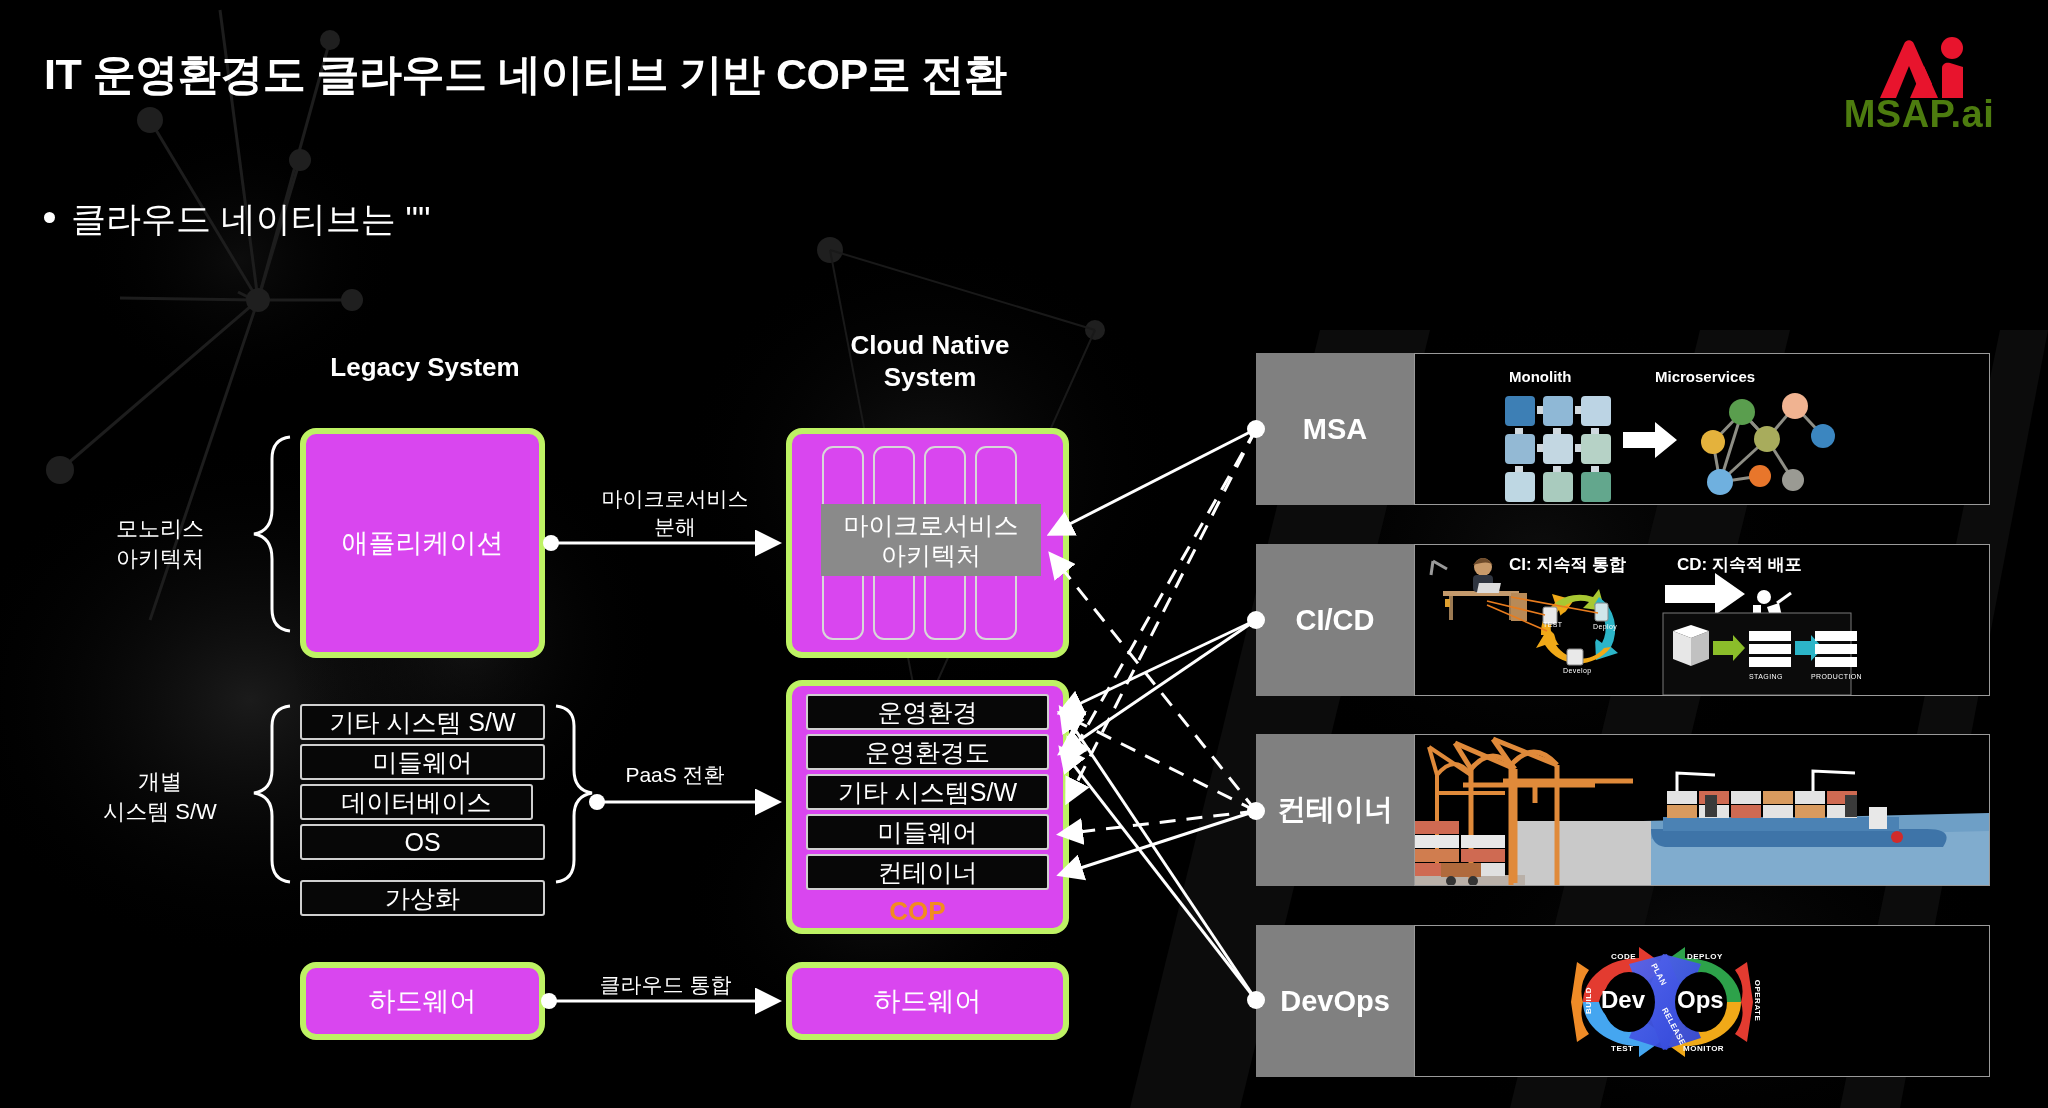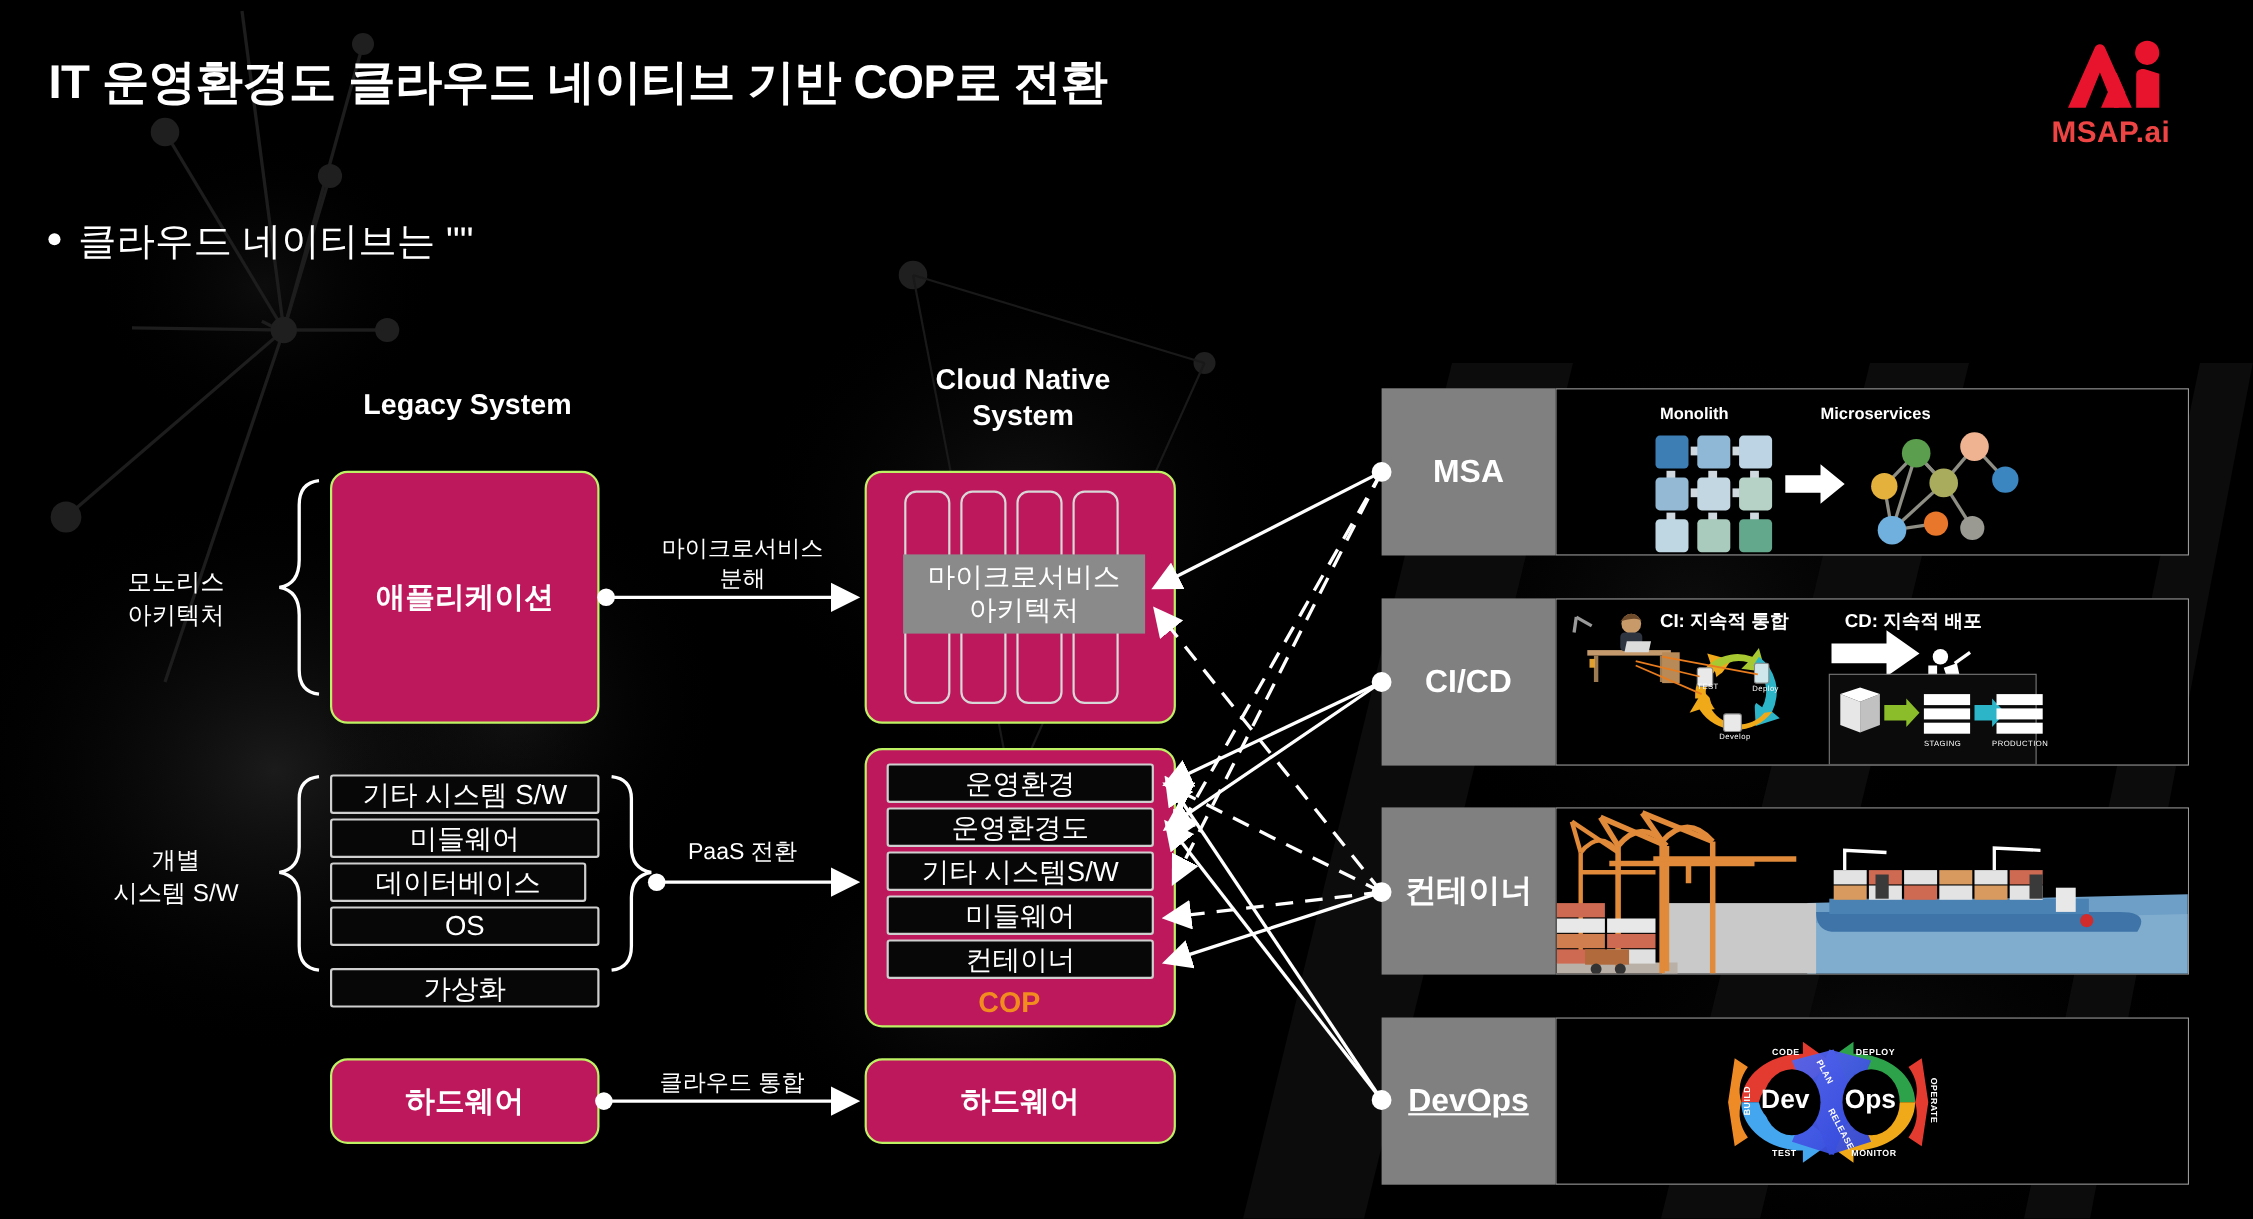--- a/index.html
+++ b/index.html
@@ -10,21 +10,21 @@
   
   #bg-decor{position:absolute;inset:0;z-index:0;pointer-events:none;}
 
   
   #slide-title{position:absolute;left:44px;top:46px;font-size:43px;font-weight:bold;
       letter-spacing:-.5px;color:#fff;z-index:6;white-space:nowrap;}
 
   
   #logo{position:absolute;right:36px;top:28px;width:186px;height:110px;z-index:6;}
   #logo-text{position:absolute;left:0;right:0;bottom:2px;text-align:center;
-      font-size:27px;font-weight:bold;letter-spacing:.5px;color:#ef4444;}
+      font-size:38px;font-weight:bold;letter-spacing:.5px;color:#4d7c0f;}
 
   
   #bullet-row{position:absolute;left:44px;top:196px;z-index:6;display:flex;
       align-items:baseline;white-space:nowrap;}
   #bullet-dot{width:11px;height:11px;border-radius:50%;background:#fff;
       display:inline-block;margin-right:16px;position:relative;top:-8px;}
   .b-white{font-size:35px;color:#fff;}
   .b-orange{font-size:35px;color:#f5a623;}
 
   
@@ -32,22 +32,22 @@
 
   .col-head{position:absolute;font-size:26px;font-weight:bold;text-align:center;
       color:#fff;line-height:1.16;}
 
   .side-label{position:absolute;font-size:22px;text-align:center;color:#fff;
       line-height:1.25;}
 
   .edge-label{position:absolute;font-size:21px;text-align:center;color:#fff;
       line-height:1.22;}
 
-  .rbox{position:absolute;border:2px solid #bef264;border-radius:16px;
-      box-sizing:border-box;background:#be185d;font-weight:bold;}
+  .rbox{position:absolute;border:6px solid #bef264;border-radius:16px;
+      box-sizing:border-box;background:#d946ef;}
   .rbox-label{position:absolute;left:0;right:0;top:50%;transform:translateY(-50%);
       text-align:center;font-size:27px;color:#fff;}
 
   .stack-item{position:absolute;border:2px solid #cfcfcf;box-sizing:border-box;
       background:#070707;display:flex;align-items:center;justify-content:center;
       font-size:25px;color:#fff;border-radius:3px;}
 
   #ms-overlay{position:absolute;background:#8a8a8a;display:flex;align-items:center;
       justify-content:center;text-align:center;font-size:25px;color:#fff;line-height:1.2;}
 
@@ -459,21 +459,21 @@
       </g>
       <rect x="290" y="60" width="12" height="22" fill="#3a3a3a"></rect>
       <rect x="430" y="60" width="12" height="22" fill="#3a3a3a"></rect>
       <rect x="454" y="72" width="18" height="22" fill="#e8e8e8"></rect>
       <circle cx="482" cy="102" r="6" fill="#d12b2b"></circle>
     </svg>
   </div>
 </div>
 
 <div class="card" style="left:1256px;top:925px;width:734px;height:152px;">
-  <div class="card-label" style="width:158px;text-decoration:underline;">DevOps</div>
+  <div class="card-label" style="width:158px;">DevOps</div>
   <div class="card-body">
     <svg style="position:absolute;left:0;top:0;" width="734" height="152">
       <defs>
         <linearGradient id="pl" x1="0" y1="0" x2="1" y2="1">
           <stop offset="0%" stop-color="#5566ee"></stop>
             <stop offset="100%" stop-color="#2f46d8"></stop>
         </linearGradient>
       </defs>
 
       <path d="M168 76 a56 44 0 0 1 56 -44 l0 -11 28 20 -28 20 0 -11 a40 30 0 0 0 -40 26 z" fill="#e33b30"></path>

